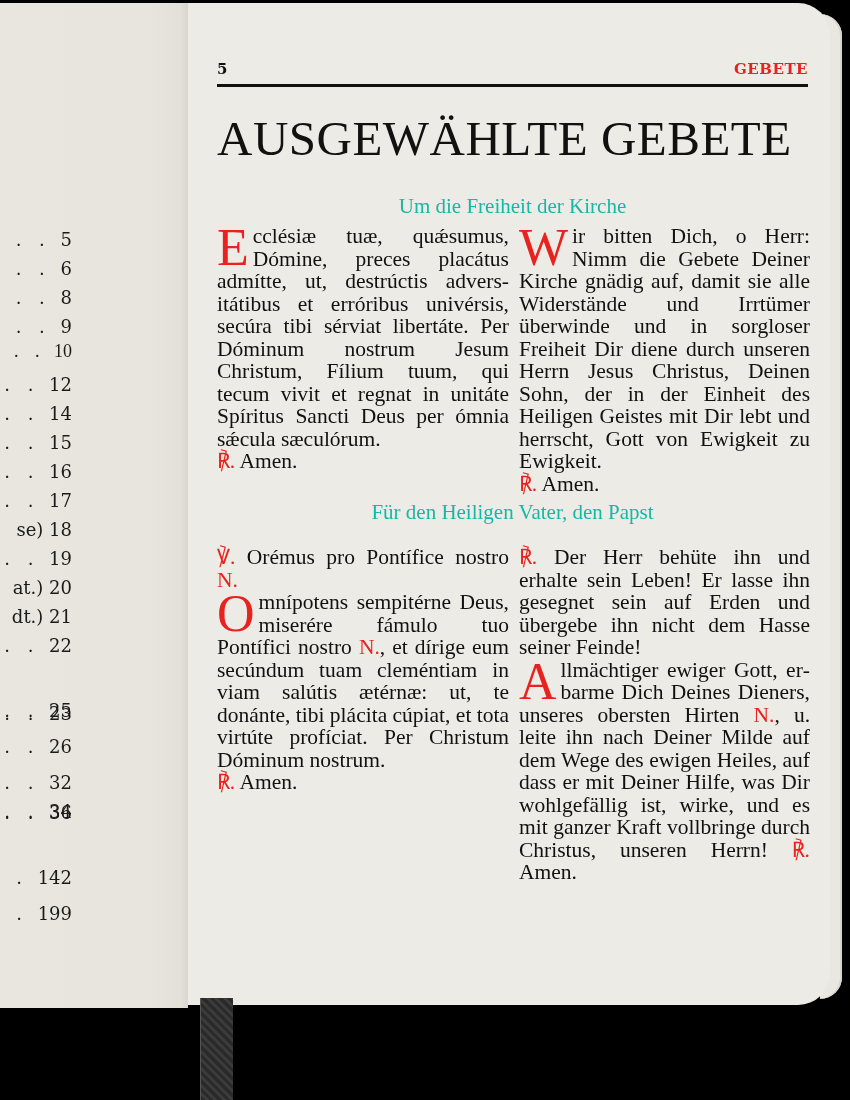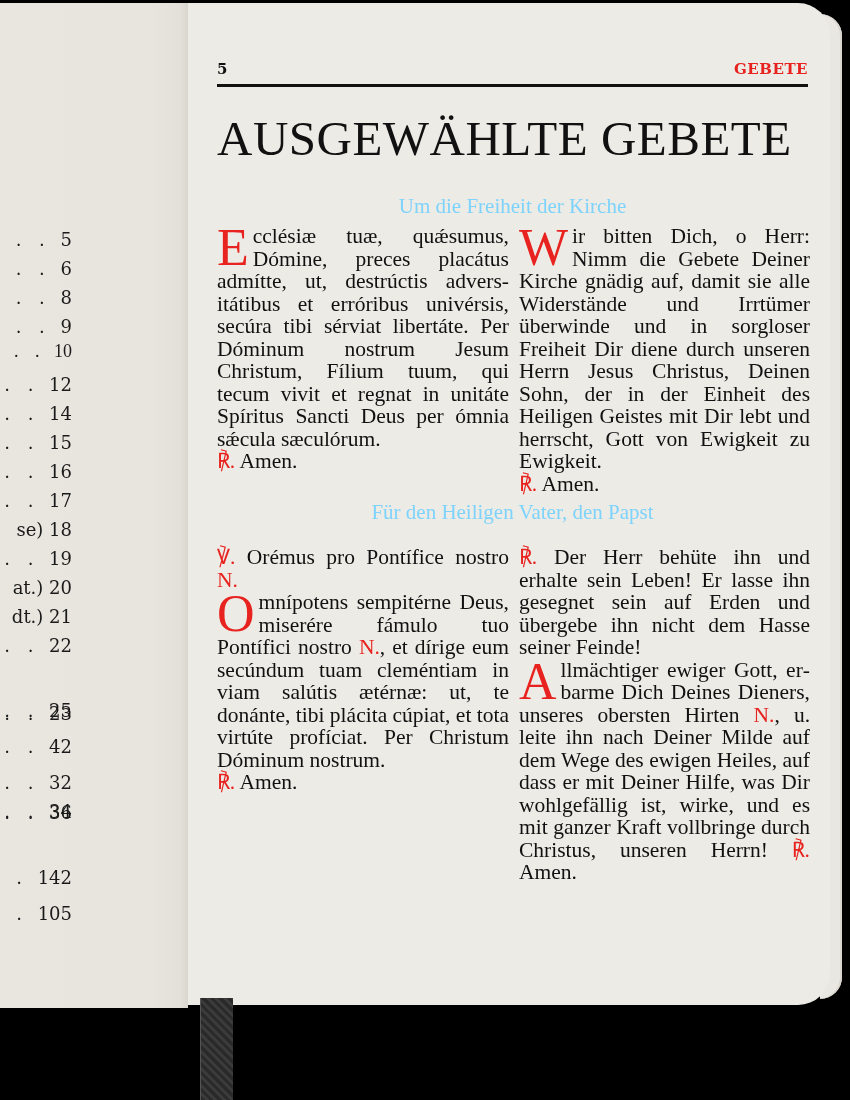--- a/index.html
+++ b/index.html
@@ -19,21 +19,21 @@
              font-family:"DejaVu Serif", serif; text-align:right; }
   .toc-row .leader { letter-spacing:6px; margin-right:4px; }
 
   .running-head { position:absolute; left:217px; top:60px; width:591px; height:18px; }
   .page-num { position:absolute; left:0; top:0; font-weight:bold; font-size:15px; color:#111; }
   .section-name { position:absolute; right:0; top:0; font-weight:bold; font-size:15px; color:#e8231f; letter-spacing:0.5px; }
   .head-rule { position:absolute; left:217px; top:84px; width:591px; height:3px; background:#111; }
   .page-title { position:absolute; left:217px; top:110px; width:600px; font-family:"Liberation Serif", serif;
                 font-size:49px; color:#111; letter-spacing:0.5px; white-space:nowrap; }
   .section-heading { position:absolute; left:217px; width:591px; text-align:center;
-                     font-family:"Liberation Serif", serif; font-size:21px; color:#7dd3fc; }
+                     font-family:"Liberation Serif", serif; font-size:21px; color:#14b8a6; }
   .col { position:absolute; width:290px; font-family:"Liberation Serif", serif; font-size:21.5px;
          line-height:22.5px; color:#111; text-align:justify; }
   .col p { margin:0; }
   .drop { float:left; color:#e8231f; font-size:52px; line-height:42px; margin:2px 4px 0 0; font-family:"Liberation Serif", serif; }
   .red { color:#e8231f; }
   .ribbon { position:absolute; left:200px; top:998px; width:32px; height:102px;
             background:repeating-linear-gradient(45deg,#2a2a2a 0 3px,#3b3b3b 3px 6px);
             border-left:1px solid #555; }
 </style>
 </head>
@@ -51,26 +51,26 @@
       <div class="toc-row" style="top: 203px;"><span class="leader">. .</span> <span>15</span></div>
       <div class="toc-row" style="top: 232px; text-align: center;"><span class="leader">. .</span> <span>16</span></div>
       <div class="toc-row" style="top: 261px;"><span class="leader">. .</span> <span>17</span></div>
       <div class="toc-row" style="top: 290px;"><span class="">se)</span> <span>18</span></div>
       <div class="toc-row" style="top: 319px;"><span class="leader">. .</span> <span>19</span></div>
       <div class="toc-row" style="top: 348px;"><span class="">at.)</span> <span>20</span></div>
       <div class="toc-row" style="top: 377px;"><span class="">dt.)</span> <span>21</span></div>
       <div class="toc-row" style="top: 406px; margin-left: 13px;"><span class="leader">. .</span> <span>22</span></div>
       <div class="toc-row" style="top: 435px; margin-top: 39px;"><span class="leader">. .</span> <span>23</span></div>
       <div class="toc-row" style="top: 471px;"><span class="leader">. .</span> <span>25</span></div>
-      <div class="toc-row" style="top: 507px;"><span class="leader">. .</span> <span>42</span></div>
+      <div class="toc-row" style="top: 507px;"><span class="leader">. .</span> <span>26</span></div>
       <div class="toc-row" style="top: 543px;"><span class="leader">. .</span> <span>32</span></div>
       <div class="toc-row" style="top: 572px;"><span class="leader">. .</span> <span>34</span></div>
       <div class="toc-row" style="top: 573px;"><span class="leader">. .</span> <span>36</span></div>
       <div class="toc-row" style="top: 638px;"><span class="leader">. .</span> <span>142</span></div>
-      <div class="toc-row" style="top: 674px;"><span class="leader">. .</span> <span>105</span></div>
+      <div class="toc-row" style="top: 674px;"><span class="leader">. .</span> <span>199</span></div>
     </div>
 </div>
 <div class="left-edge-shadow"></div>
 
 <div class="page-edges"></div>
 <div class="right-page"></div>
 
 <div class="running-head">
   <span class="page-num">5</span>
   <span class="section-name">GEBETE</span>

